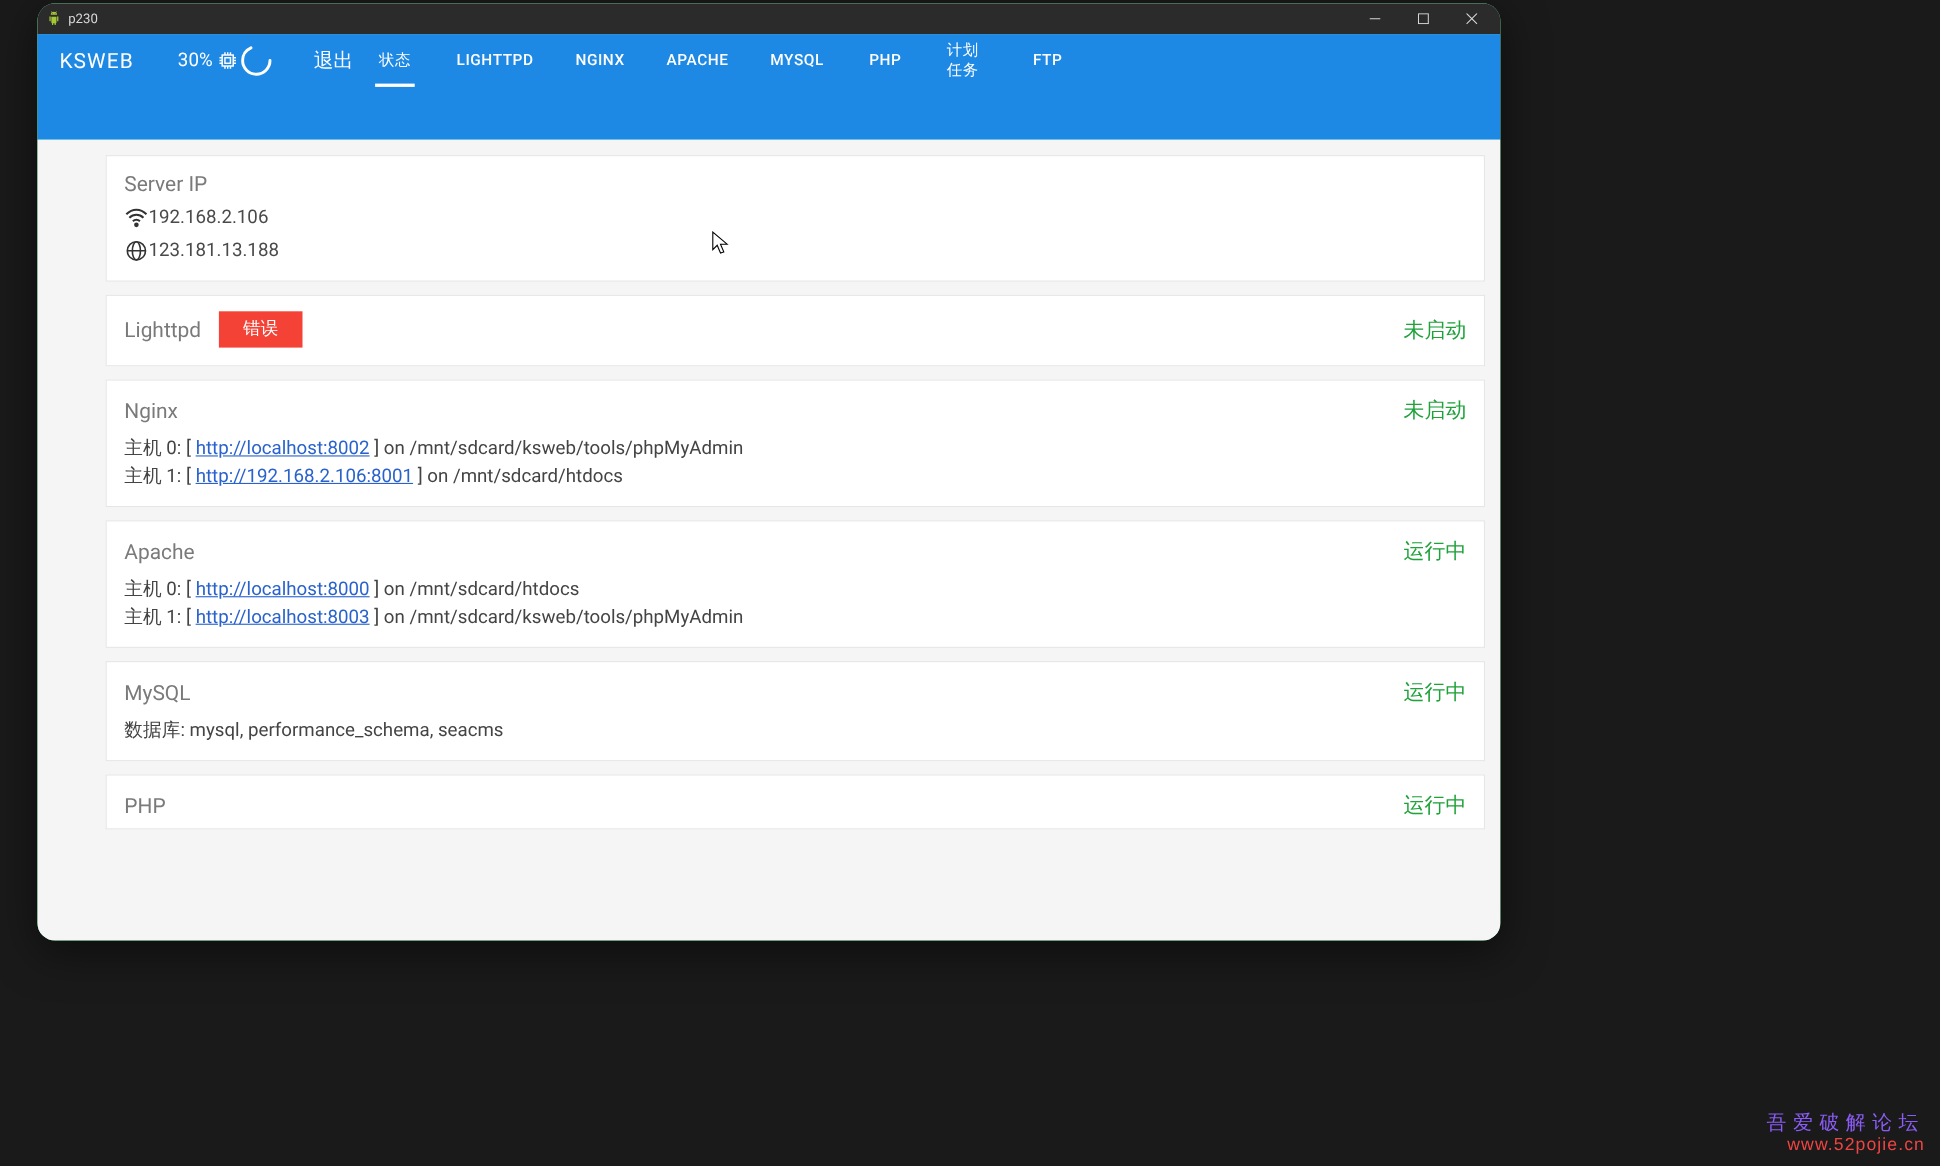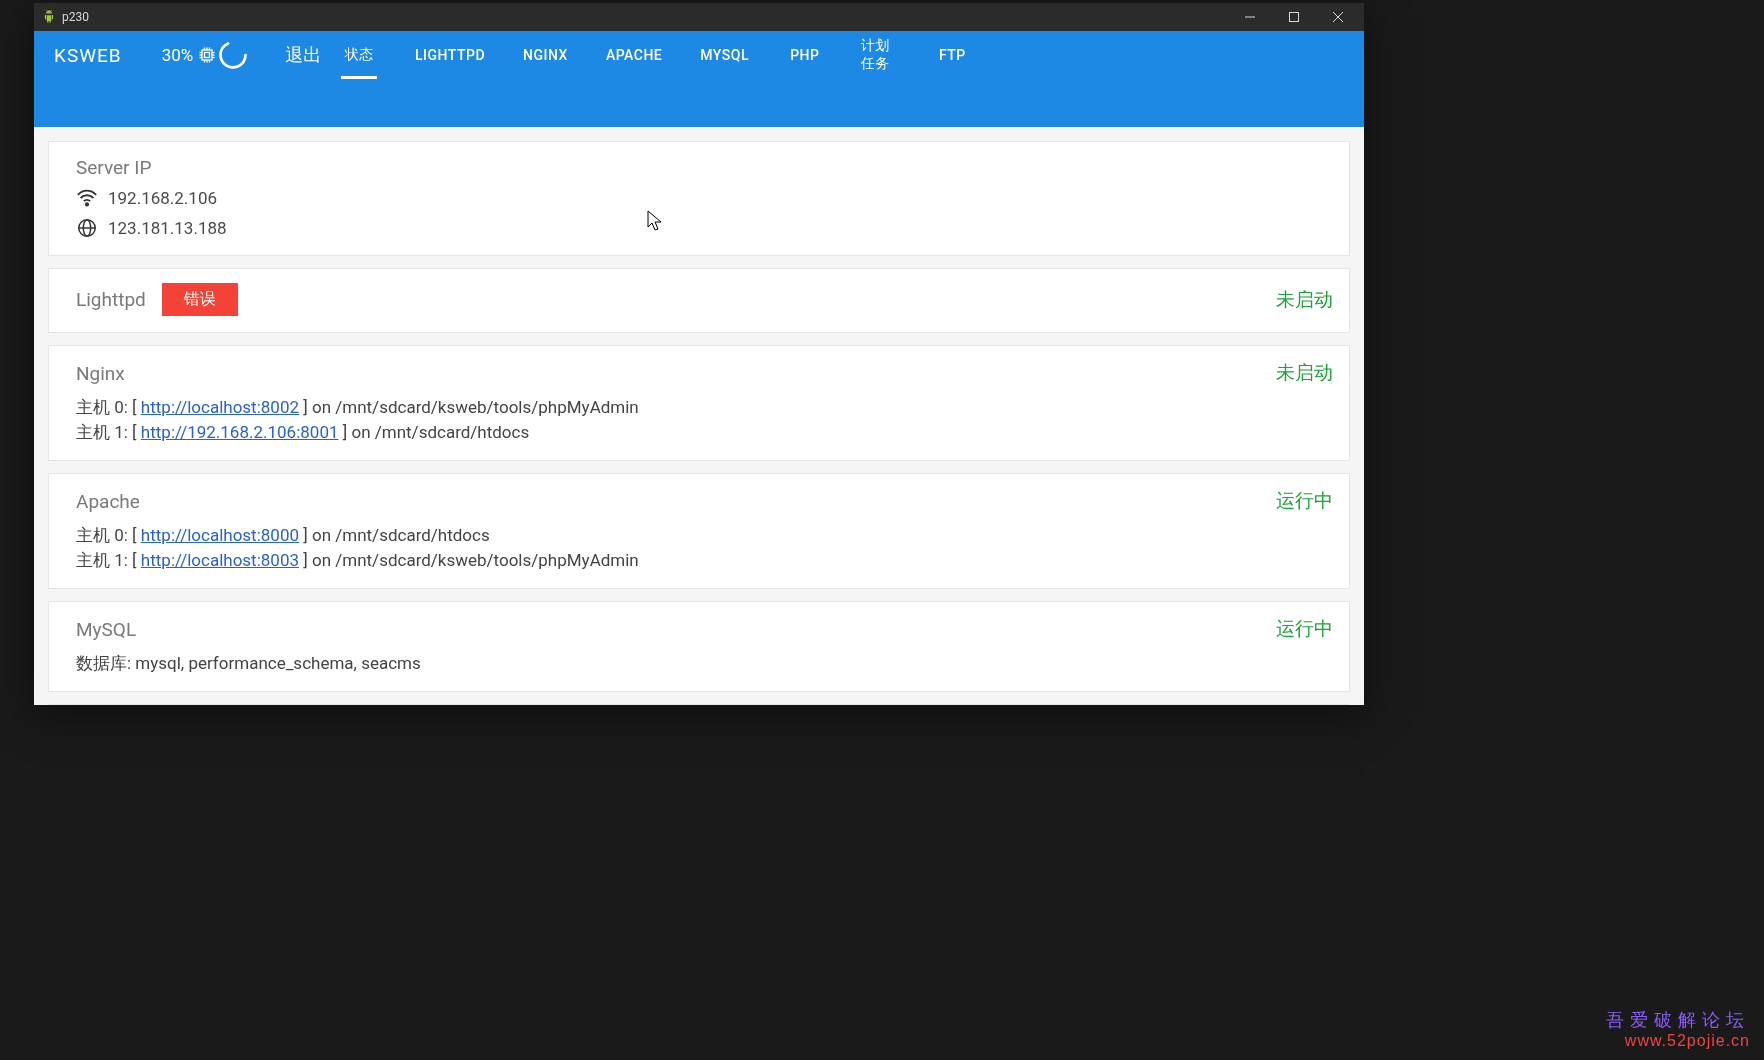--- a/index.html
+++ b/index.html
@@ -8,23 +8,23 @@
   background: #1a1a1a;
   width: 1764px;
   height: 1060px;
   position: relative;
 }
 .window {
   position: absolute;
   left: 34px;
   top: 3px;
   width: 1330px;
-  height: 702px;
+  height: 852px;
   background: #86efac;
-  border-radius: 0;
+  border-radius: 16px;
   overflow: hidden;
   box-shadow: 0 10px 40px rgba(0,0,0,0.5);
 }
 .titlebar {
   height: 28px;
   background: #2b2b2b;
   display: flex;
   align-items: center;
   padding: 0 4px;
   color: #cfcfcf;
@@ -105,40 +105,41 @@
 .content {
   padding: 14px;
   background: #f5f5f5;
   height: calc(100% - 28px - 96px);
   overflow: hidden;
 }
 .card {
   background: #fff;
   border: 1px solid #e6e6e6;
   margin-bottom: 12px;
-  padding: 14px 16px 16px 27px;
+  padding: 14px 16px 16px 16px;
+  margin-left: 48px;
 }
 .card-title {
   font-size: 19px;
   color: #7a7a7a;
   font-weight: 400;
 }
 .card-header {
   display: flex;
   align-items: center;
   gap: 16px;
 }
 .card-header .status {
   margin-left: auto;
   color: #1fa23a;
   font-size: 19px;
   font-weight: 400;
 }
 .ip-row {
-  display: flex; align-items: center; gap: 10px;
+  display: flex; align-items: center; 
   font-size: 17px;
   color: #4a4a4a;
   margin-top: 8px;
 }
 .ip-row .ip-icon { width: 22px; height: 22px; display:inline-flex; color:#333; }
 .badge-error {
   background: #f44336;
   color: #fff;
   font-size: 16px;
   padding: 6px 22px;

